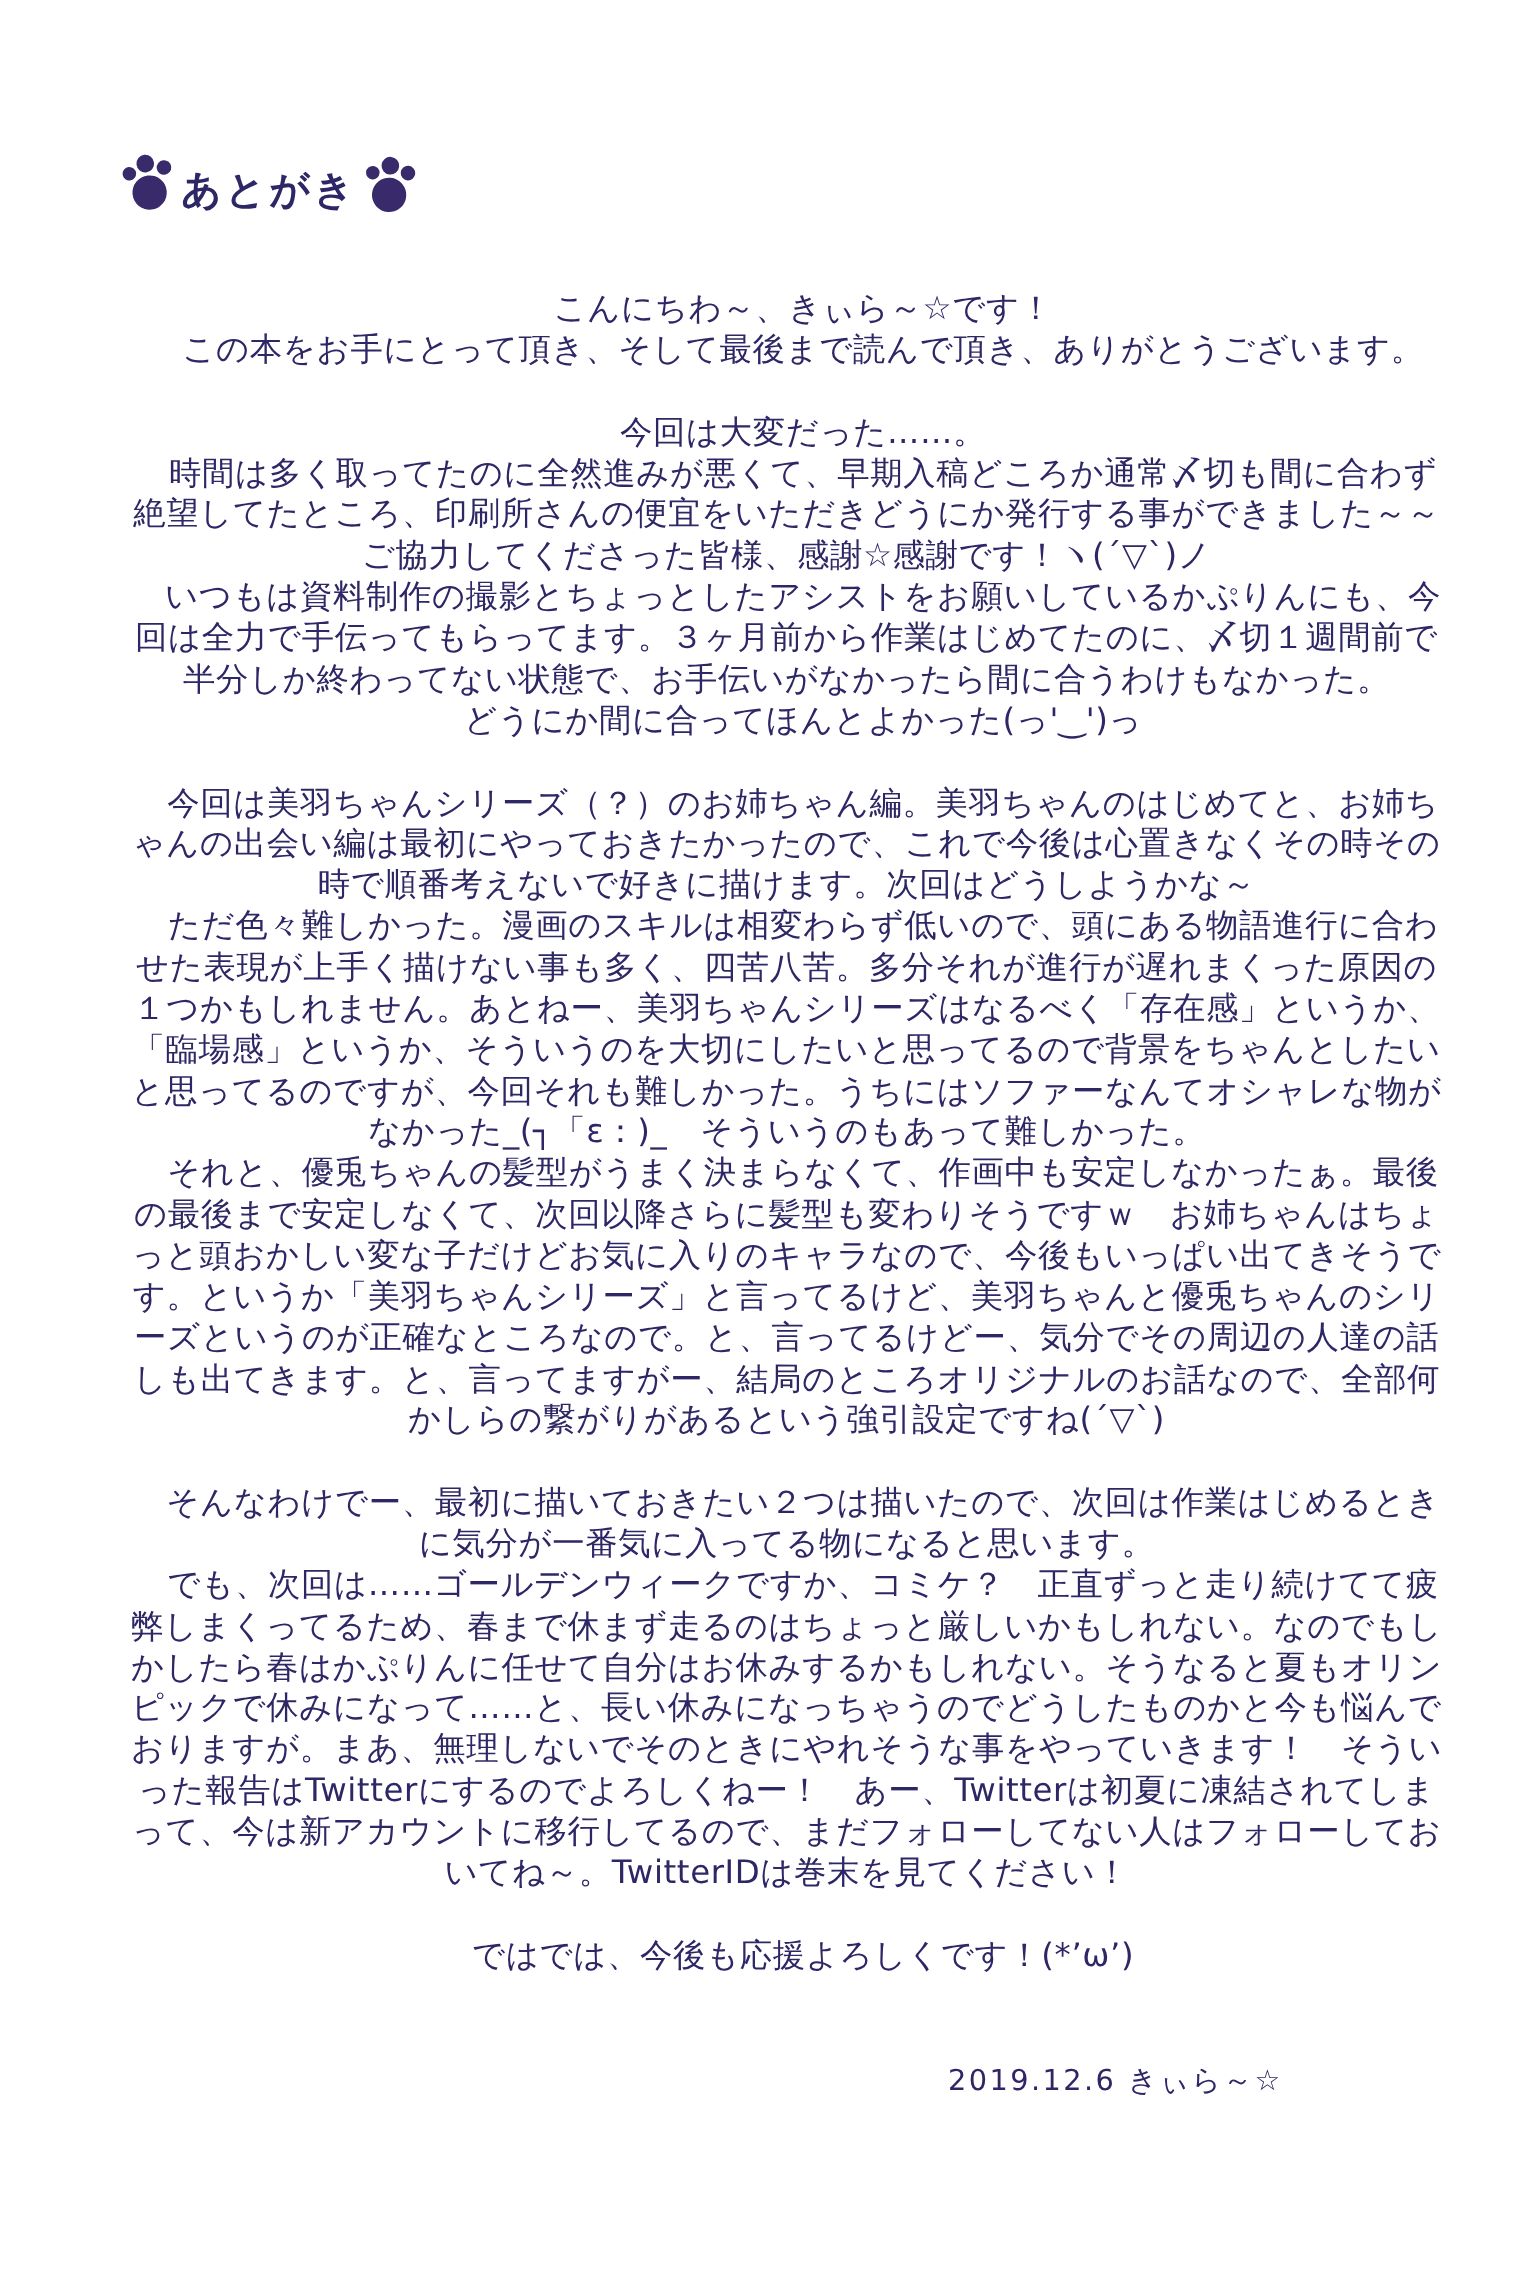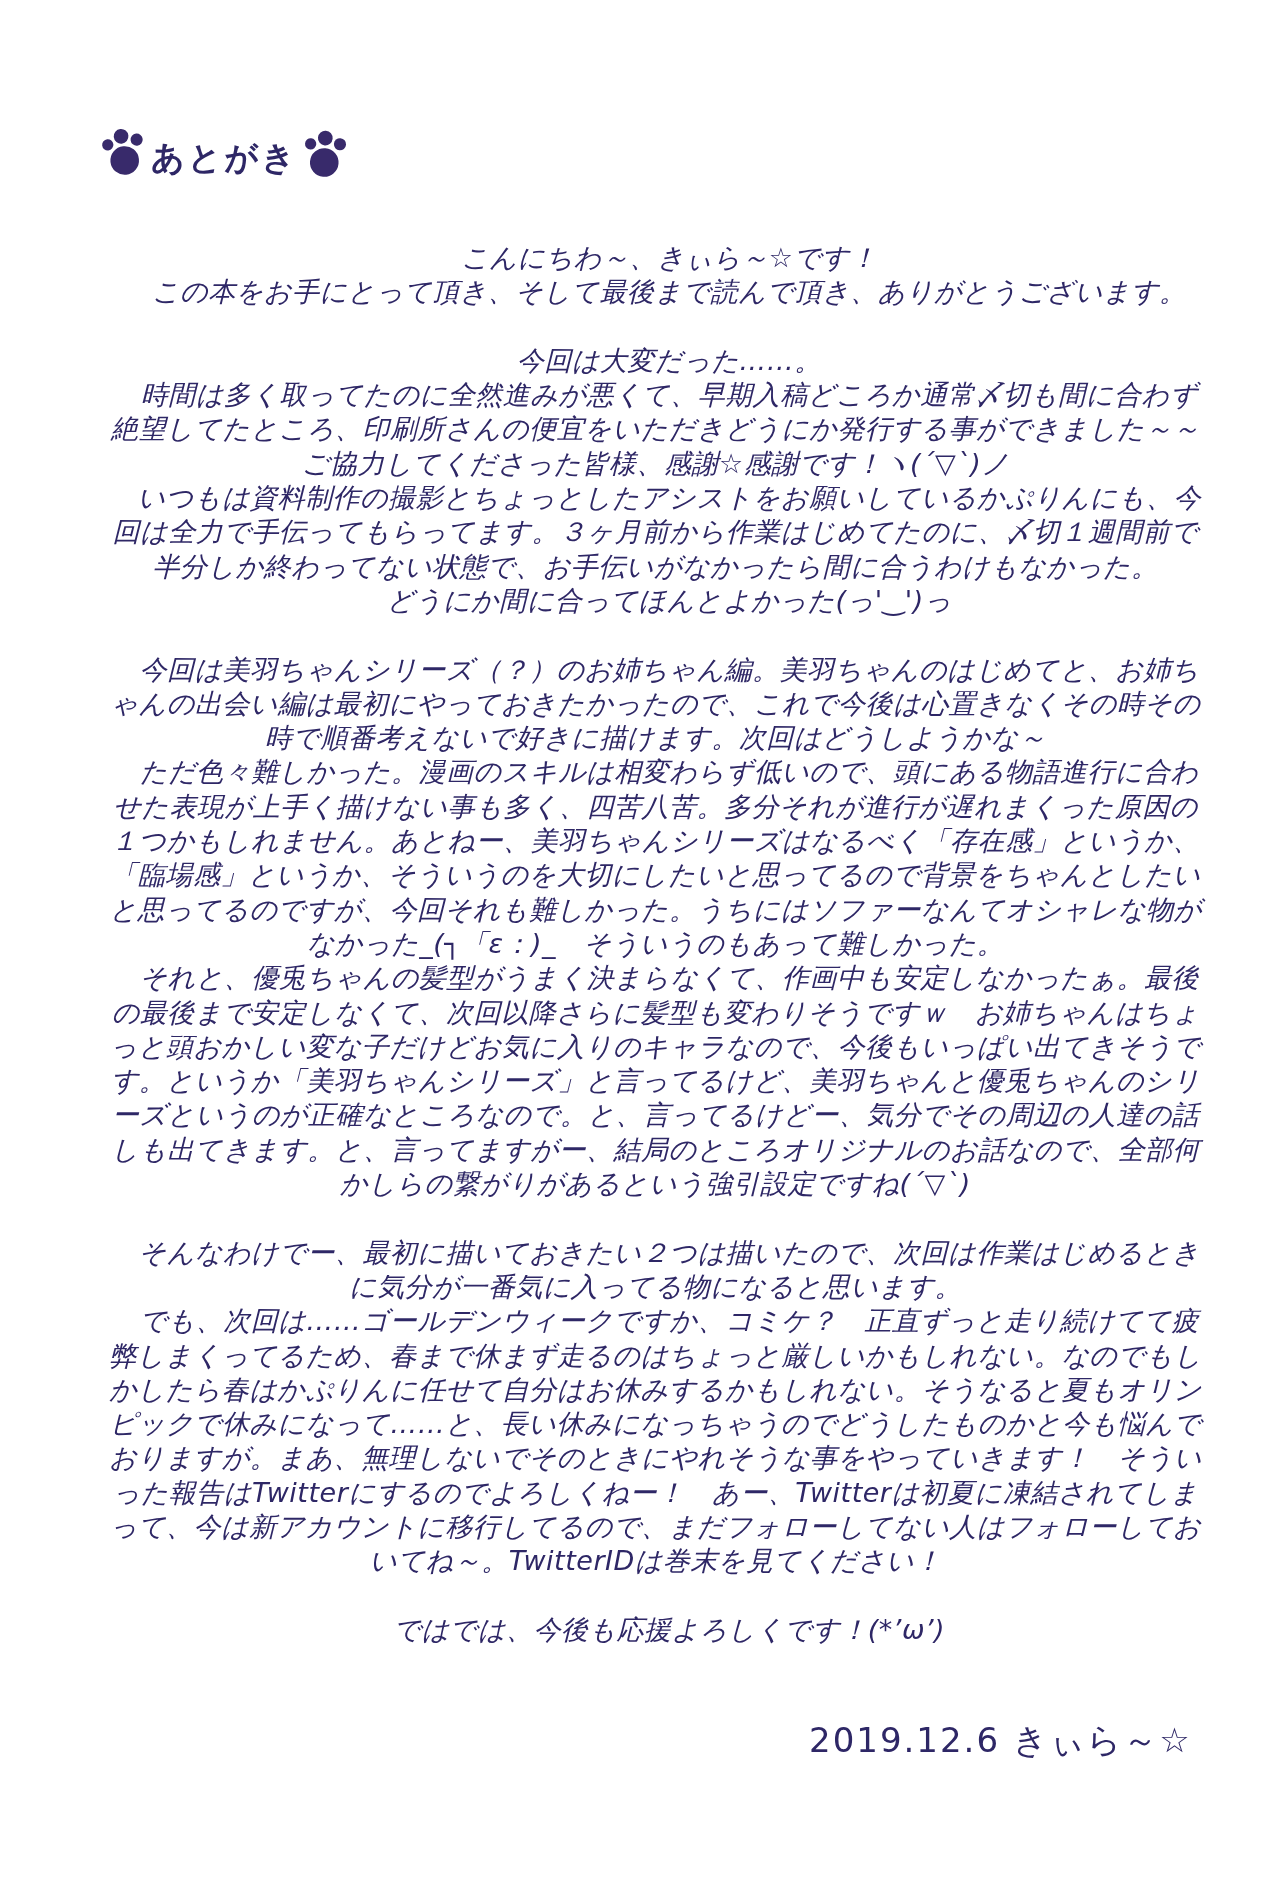--- a/index.html
+++ b/index.html
@@ -41,28 +41,27 @@
   .paw.right { transform: rotate(5deg) translateY(2px); }
   .body-text {
     position: absolute;
     left: 103px;
     top: 241px;
     width: 1105px;
     font-size: 27px;
     line-height: 34.3px;
     white-space: pre;
     letter-spacing: 0.5px;
-    font-style: italic;
   }
   .line { height: 34.3px; }
   .signature {
     position: absolute;
-    left: 809px;
+    left: 790px;
     top: 1718px;
-    font-size: 34px;
+    font-size: 24px;
     letter-spacing: 2px;
     color: var(--ink);
   }
 </style>
 </head>
 <body>
 
 <div class="page">
 
   <div class="title-row">

